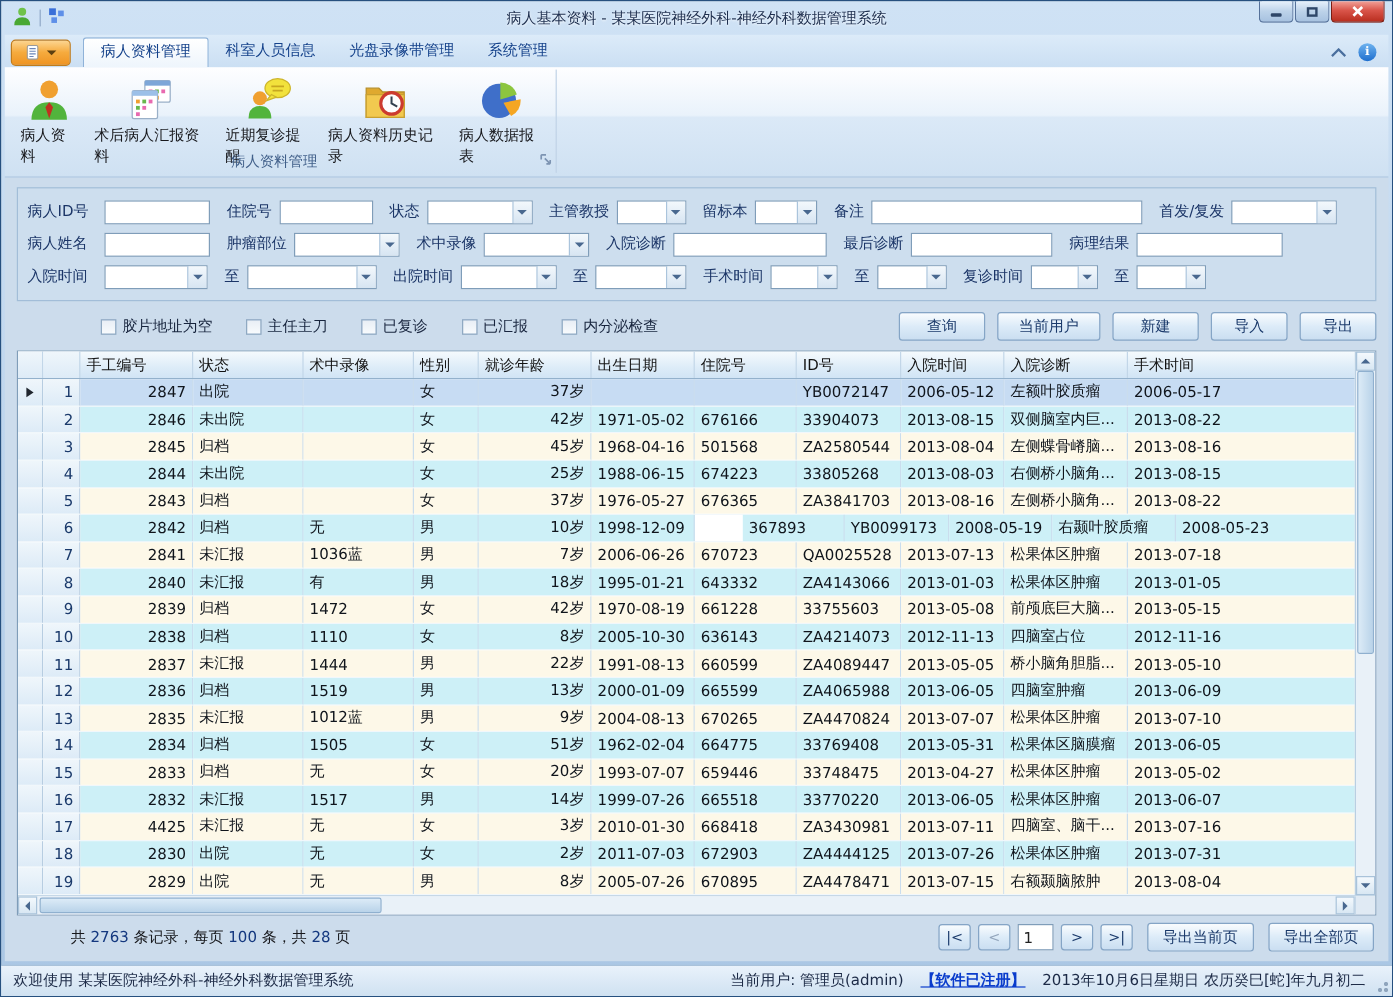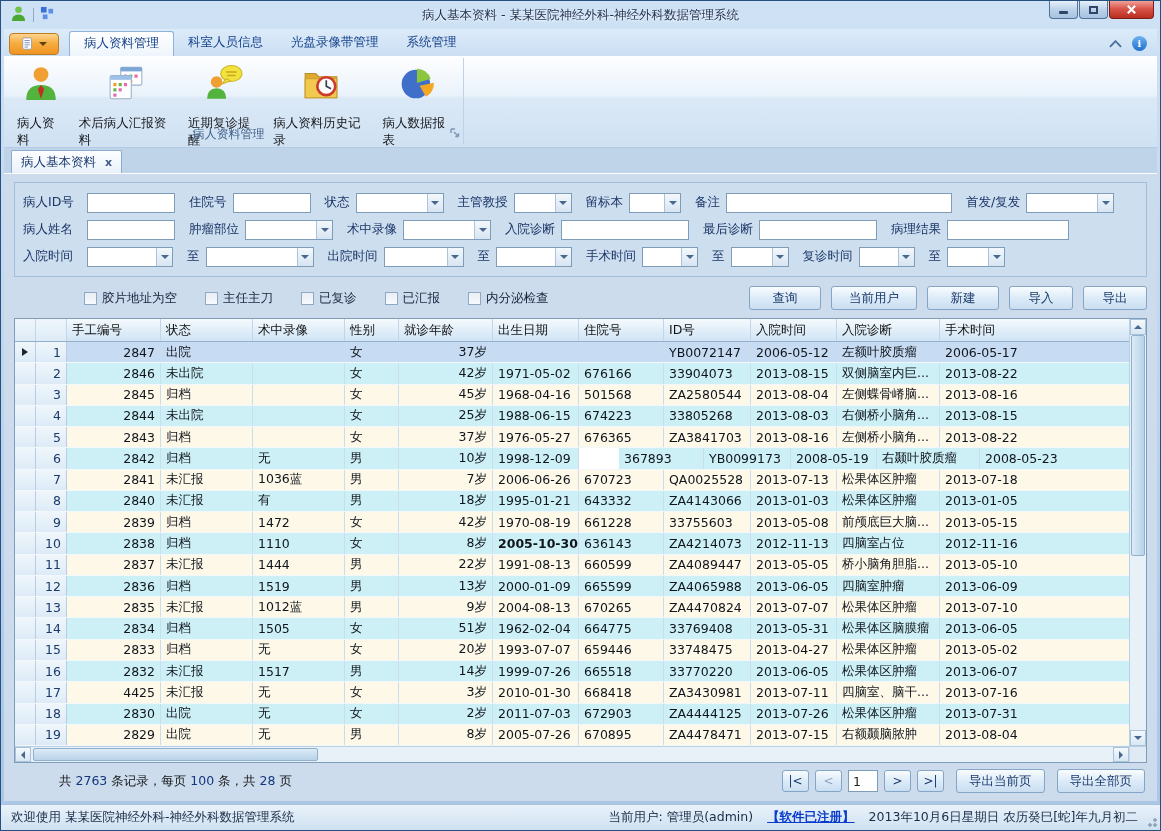--- a/index.html
+++ b/index.html
@@ -31,21 +31,21 @@
   .rtab { padding:3px 14px 4px 14px; color:#15428b; }
   .rtab.active { background:linear-gradient(180deg,#ffffff,#eef5fc); border:1px solid #8fb2d8;
     border-bottom:none; border-radius:3px 3px 0 0; }
   .ribbon-right { position:absolute; right:10px; bottom:5px; display:flex; gap:10px; align-items:center; }
   .ribbon-body { height:92px; flex:none; position:relative;
     background:linear-gradient(180deg,#fefeff,#e9f2fb 44%,#dbe9f7 46%,#cfe1f2);
     border-bottom:1px solid #b3cbe2; }
   .rgroup { position:absolute; left:4px; top:2px; width:456px; height:86px;
     border-right:1px solid #c0d3e6; }
   .rbuttons { display:flex; align-items:flex-start; padding:2px 2px; }
-  .bigbtn { display:flex; flex-direction:column; align-items:center; gap:10px;
+  .bigbtn { display:flex; flex-direction:column; align-items:center; gap:0;
     padding:4px 7px; border-radius:3px; color:#17181c; }
   .bigbtn svg { width:38px; height:38px; }
   .group-label { position:absolute; bottom:1px; left:0; right:14px; text-align:center;
     color:#41608a; font-size:12px; }
   .launcher { position:absolute; right:3px; bottom:3px; }
   
   .tabstrip { height:26px; flex:none; background:#bfd4e9; display:flex; align-items:flex-end;
     padding-left:7px; border-bottom:1px solid #ffffff; }
   .doctab { height:23px; padding:0 9px; display:flex; align-items:center; gap:9px;
     background:linear-gradient(180deg,#fdfeff,#e9f2fb); border:1px solid #8cacce;
@@ -268,26 +268,20 @@
       <div class="group-label">病人资料管理</div>
       <span class="launcher">
         <svg width="10" height="10" viewBox="0 0 10 10">
             <path d="M1 1 h4 M1 1 v4" stroke="#7d94b2" stroke-width="1.4" fill="none"></path>
             <path d="M4 4 L8.5 8.5 M8.5 8.5 v-3.2 M8.5 8.5 h-3.2" stroke="#7d94b2" stroke-width="1.4" fill="none"></path>
           </svg>
       </span>
     </div>
   </div>
 
-  <div class="tabstrip">
-    <div class="doctab">
-      <span>病人基本资料</span>
-      <span class="x">x</span>
-    </div>
-  </div>
 
   <div class="content">
 
     <div class="filterbox" id="filterbox">
         <div class="frow">
           <span class="flabel first">病人ID号</span>
           <input class="tinput" style="width: 88px;">
           <span class="flabel">住院号</span>
           <input class="tinput" style="width: 78px;">
           <span class="flabel">状态</span>
@@ -594,21 +588,21 @@
                 <div class="cell" style="flex: 1 1 0%; border-right: none;">2013-05-15</div>
               </div>
               <div class="grow cyan">
                 <div class="cell rowhead marker" style="width: 21px; flex: 0 0 auto;"></div>
                 <div class="cell rowhead r" style="width: 31px; flex: 0 0 auto;">10</div>
                 <div class="cell r" style="width: 94px; flex: 0 0 auto;">2838</div>
                 <div class="cell" style="width: 92px; flex: 0 0 auto;">归档</div>
                 <div class="cell" style="width: 92px; flex: 0 0 auto;">1110</div>
                 <div class="cell" style="width: 54px; flex: 0 0 auto;">女</div>
                 <div class="cell r" style="width: 94px; flex: 0 0 auto;">8岁</div>
-                <div class="cell" style="width: 86px; flex: 0 0 auto; font-weight: bold;">2005-10-30</div>
+                <div class="cell" style="width: 86px; flex: 0 0 auto;">2005-10-30</div>
                 <div class="cell" style="width: 85px; flex: 0 0 auto;">636143</div>
                 <div class="cell" style="width: 87px; flex: 0 0 auto;">ZA4214073</div>
                 <div class="cell" style="width: 86px; flex: 0 0 auto;">2012-11-13</div>
                 <div class="cell" style="width: 103px; flex: 0 0 auto;">四脑室占位</div>
                 <div class="cell" style="flex: 1 1 0%; border-right: none;">2012-11-16</div>
               </div>
               <div class="grow cream">
                 <div class="cell rowhead marker" style="width: 21px; flex: 0 0 auto;"></div>
                 <div class="cell rowhead r" style="width: 31px; flex: 0 0 auto;">11</div>
                 <div class="cell r" style="width: 94px; flex: 0 0 auto;">2837</div>

